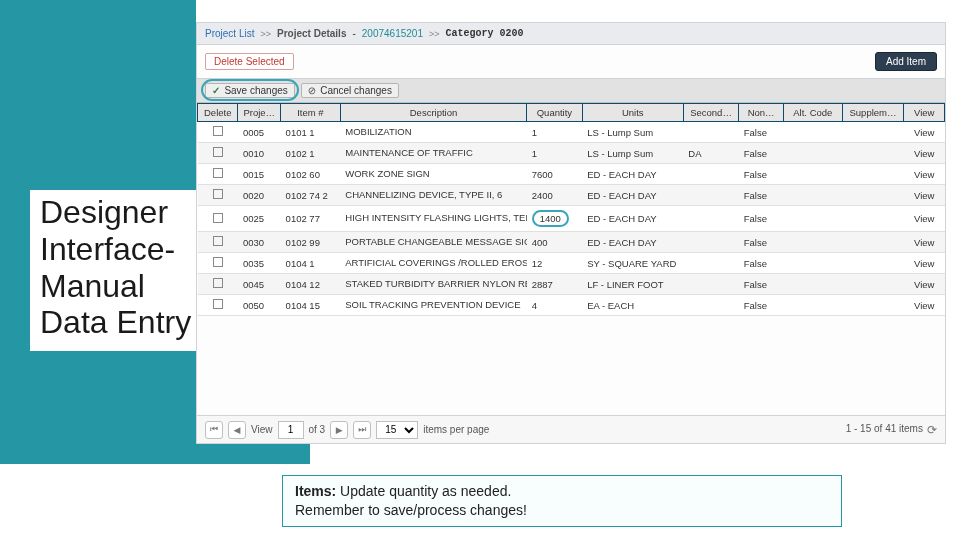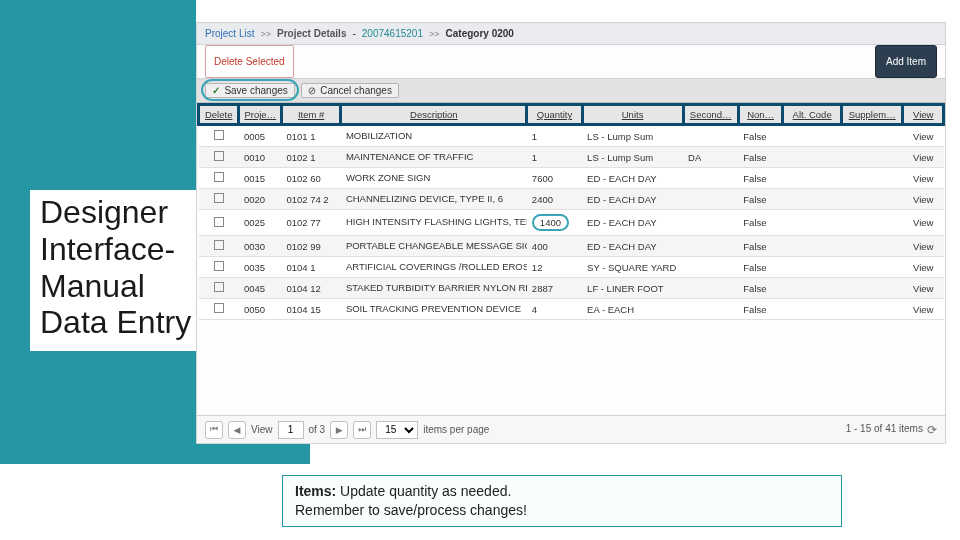--- a/index.html
+++ b/index.html
@@ -33,24 +33,24 @@
 
   .breadcrumb {
     height: 22px; padding: 3px 8px; background: #e9ebee;
     display: flex; align-items: center; gap: 6px;
     border-bottom: 1px solid #cfd3d7;
   }
   .breadcrumb .bc { color: #2d6fb5; }
   .breadcrumb .bc.proj { color: #555; font-weight: bold; }
   .breadcrumb .sep { color: #888; font-size: 9px; }
   .breadcrumb .num { color: #218a96; }
-  .breadcrumb .cat { color: #333; font-weight: bold; }
+  .breadcrumb .cat { color: #333; font-weight: bold; font-family: Liberation Mono, monospace; }
 
   .actionbar {
-    height: 34px; display: flex; justify-content: space-between;
+    height: 34px; display: flex; align-items: center; justify-content: space-between;
     padding: 0 8px; border-bottom: 1px solid #cfd3d7;
   }
   .delete-sel {
     border: 1px solid #d9a0a0; color: #c0392b; background: #fff;
     padding: 2px 8px; border-radius: 2px; font-size: 10px;
   }
   .add-item {
     background: #2c3e50; color: #fff; border: 1px solid #1b2836;
     padding: 3px 10px; border-radius: 3px; font-size: 10px;
   }
@@ -69,23 +69,23 @@
   .savebar .x { color: #555; }
   .highlight-save {
     position: absolute; left: 4px; top: 0px; width: 98px; height: 22px;
     border: 2px solid #3aa5b8; border-radius: 12px; pointer-events: none;
   }
 
   table.grid {
     width: 100%; border-collapse: collapse; table-layout: fixed;
   }
   table.grid th {
-    background: #e6e6e6; border: 3px solid #0c4a6e; font-weight: normal;
+    background: #e6e6e6; border: 1px solid #0c4a6e; font-weight: normal;
     font-size: 9.5px; padding: 3px 4px; color: #333; text-align: center;
-    white-space: nowrap; overflow: hidden; text-decoration: underline;
+    white-space: nowrap; overflow: hidden;
   }
   table.grid td {
     border-bottom: 1px solid #e0e0e0; padding: 4px 5px; font-size: 9.5px;
     color: #333; vertical-align: middle; overflow: hidden; white-space: nowrap;
   }
   table.grid tbody tr:nth-child(odd) { background: #fff; }
   table.grid tbody tr:nth-child(even) { background: #f5f5f5; }
   td.desc { white-space: normal; line-height: 1.1; }
   .chk { width: 10px; height: 10px; border: 1px solid #888; display: inline-block; }
   .itemno { color: #2d6fb5; }

